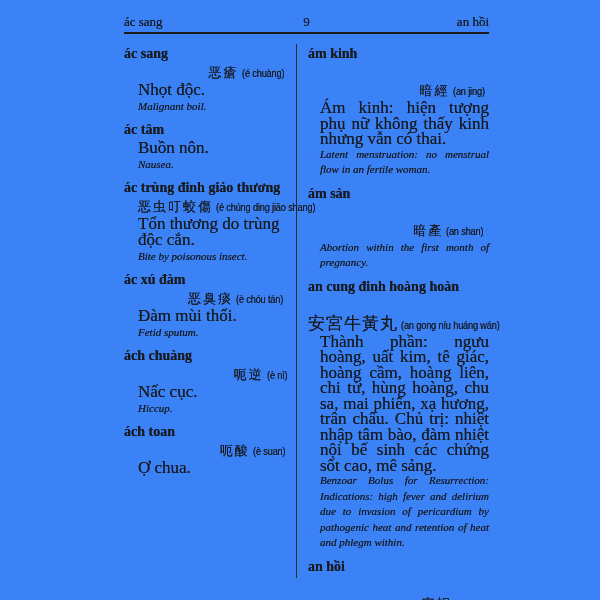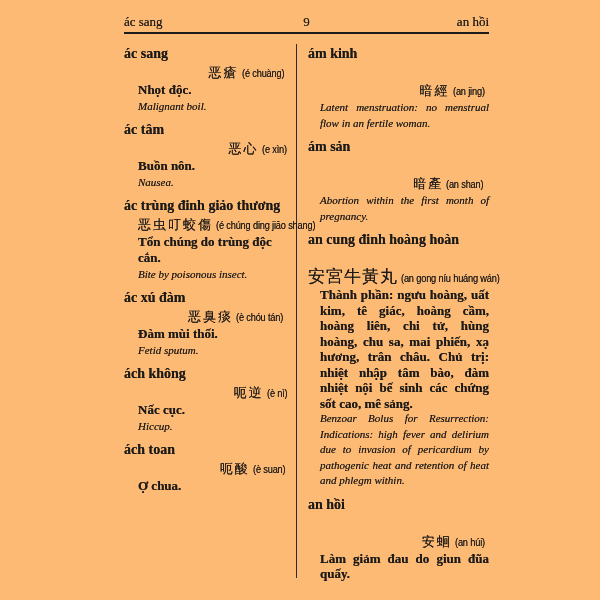--- a/index.html
+++ b/index.html
@@ -3,21 +3,21 @@
 <meta charset="utf-8">
 <style>
   html,body{margin:0;padding:0;}
   body{
     width:600px;height:600px;overflow:hidden;
     background:#ffffff;
     font-family:"Liberation Serif","DejaVu Serif",serif;
     color:#1a1a1a;
     text-shadow:0 0 .4px rgba(0,0,0,.65);
   }
-  .page{position:relative;width:600px;height:600px;background:#fdba74;}
+  .page{position:relative;width:600px;height:600px;background:#3b82f6;}
 
   
   .running-head{
     position:absolute;left:124px;right:111px;top:14px;
     display:flex;justify-content:space-between;align-items:flex-end;
     font-size:13px;line-height:16px;
     border-bottom:2px solid #1c1c1c;
     padding-bottom:2px;
   }
   .running-head .rh-center{position:absolute;left:0;right:0;text-align:center;}
@@ -39,21 +39,21 @@
   }
   .cjk-line{
     padding-left:14px;font-size:13px;line-height:17px;white-space:nowrap;text-align:right;
   }
   .cjk{letter-spacing:2px;}
   .pinyin{
     font-family:"Liberation Sans","DejaVu Sans",sans-serif;
     font-size:10.5px;letter-spacing:-0.2px;
     display:inline-block;transform:scaleX(.88);transform-origin:left center;
   }
-  .vn{padding-left:14px;font-size:13px;line-height:16px;font-weight:bold;}
+  .vn{padding-left:14px;font-size:17px;line-height:16px;}
   .en{padding-left:14px;font-size:11px;line-height:16px;font-style:italic;}
 
   .col-right .vn,.col-right .en{text-align:justify;line-height:15.5px;padding-left:12px;}
   .col-right .cjk-line{padding-left:12px;margin-top:20px;}
   .col-right .entry .cjk-line.flush{padding-left:0;}
   .cjk-line.flush .cjk{font-size:17px;letter-spacing:1px;}
 </style>
 </head>
 <body>
 
@@ -71,60 +71,60 @@
 
     <div class="entry">
       <div class="hw">ác sang</div>
       <div class="cjk-line"><span class="cjk">恶瘡</span> <span class="pinyin">(é chuàng)</span></div>
       <div class="vn">Nhọt độc.</div>
       <div class="en">Malignant boil.</div>
     </div>
 
     <div class="entry">
       <div class="hw">ác tâm</div>
-      <div class="cjk-line"><span class="cjk">恶心</span> <span class="pinyin">(e xìn)</span></div>
       <div class="vn">Buồn nôn.</div>
       <div class="en">Nausea.</div>
     </div>
 
     <div class="entry">
       <div class="hw">ác trùng đinh giảo thương</div>
       <div class="cjk-line"><span class="cjk">恶虫叮蛟傷</span> <span class="pinyin">(é chúng ding jiāo shang)</span></div>
-      <div class="vn">Tổn chúng do trùng độc cắn.</div>
+      <div class="vn">Tổn thương do trùng độc cắn.</div>
       <div class="en">Bite by poisonous insect.</div>
     </div>
 
     <div class="entry">
       <div class="hw">ác xú đàm</div>
       <div class="cjk-line"><span class="cjk">恶臭痰</span> <span class="pinyin">(è chóu tán)</span></div>
       <div class="vn">Đàm mùi thối.</div>
       <div class="en">Fetid sputum.</div>
     </div>
 
     <div class="entry">
-      <div class="hw">ách không</div>
+      <div class="hw">ách chuàng</div>
       <div class="cjk-line"><span class="cjk">呃逆</span> <span class="pinyin">(è nì)</span></div>
       <div class="vn">Nấc cục.</div>
       <div class="en">Hiccup.</div>
     </div>
 
     <div class="entry">
       <div class="hw">ách toan</div>
       <div class="cjk-line"><span class="cjk">呃酸</span> <span class="pinyin">(è suan)</span></div>
       <div class="vn">Ợ chua.</div>
     </div>
 
 
   </div>
 
   <div class="col col-right">
 
     <div class="entry">
       <div class="hw">ám kinh</div>
       <div class="cjk-line"><span class="cjk">暗經</span> <span class="pinyin">(an jing)</span></div>
+      <div class="vn">Ám kinh: hiện tượng phụ nữ không thấy kinh nhưng vẫn có thai.</div>
       <div class="en">Latent menstruation: no menstrual flow in an fertile woman.</div>
     </div>
 
     <div class="entry">
       <div class="hw">ám sản</div>
       <div class="cjk-line"><span class="cjk">暗產</span> <span class="pinyin">(an shan)</span></div>
       <div class="en">Abortion within the first month of pregnancy.</div>
     </div>
 
     <div class="entry">

